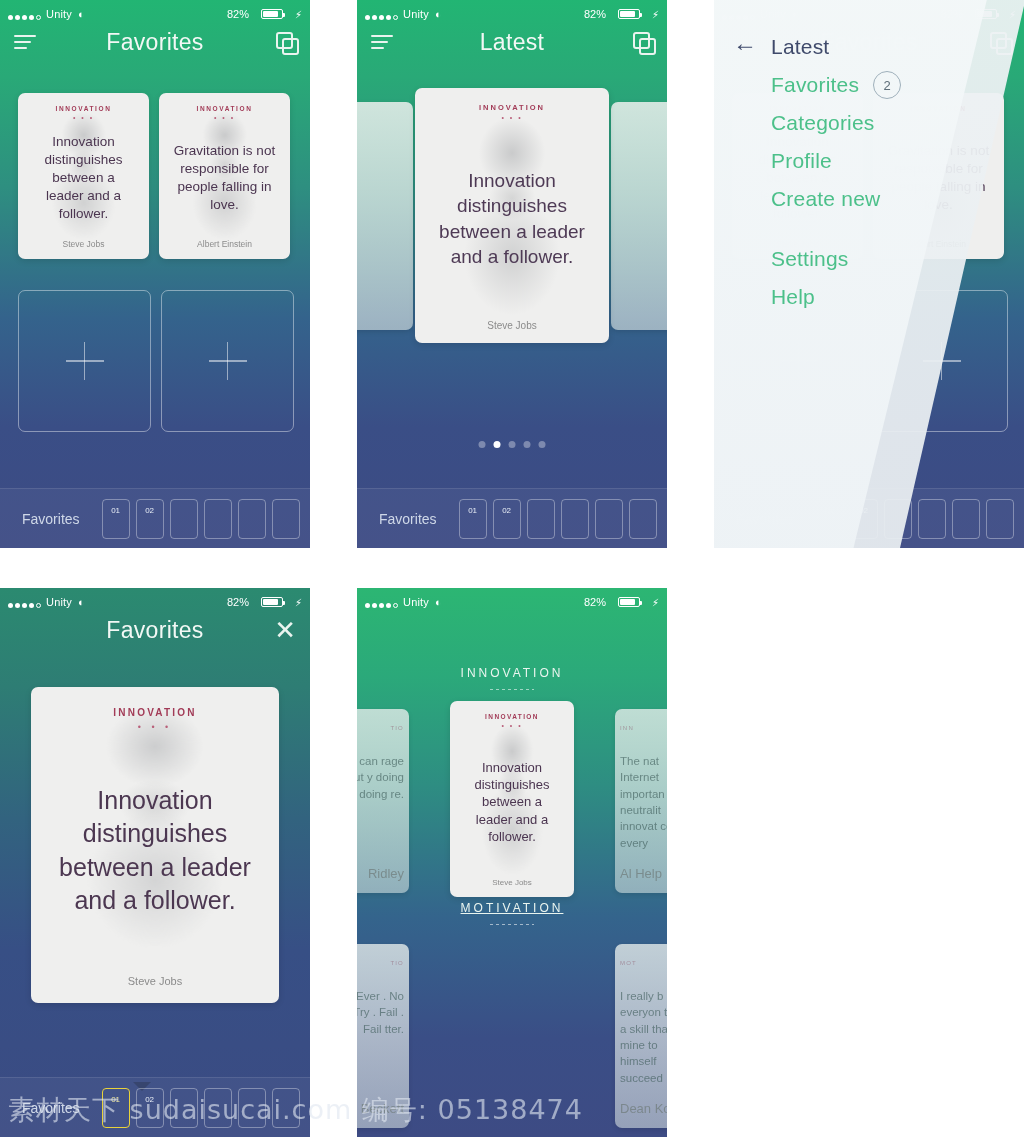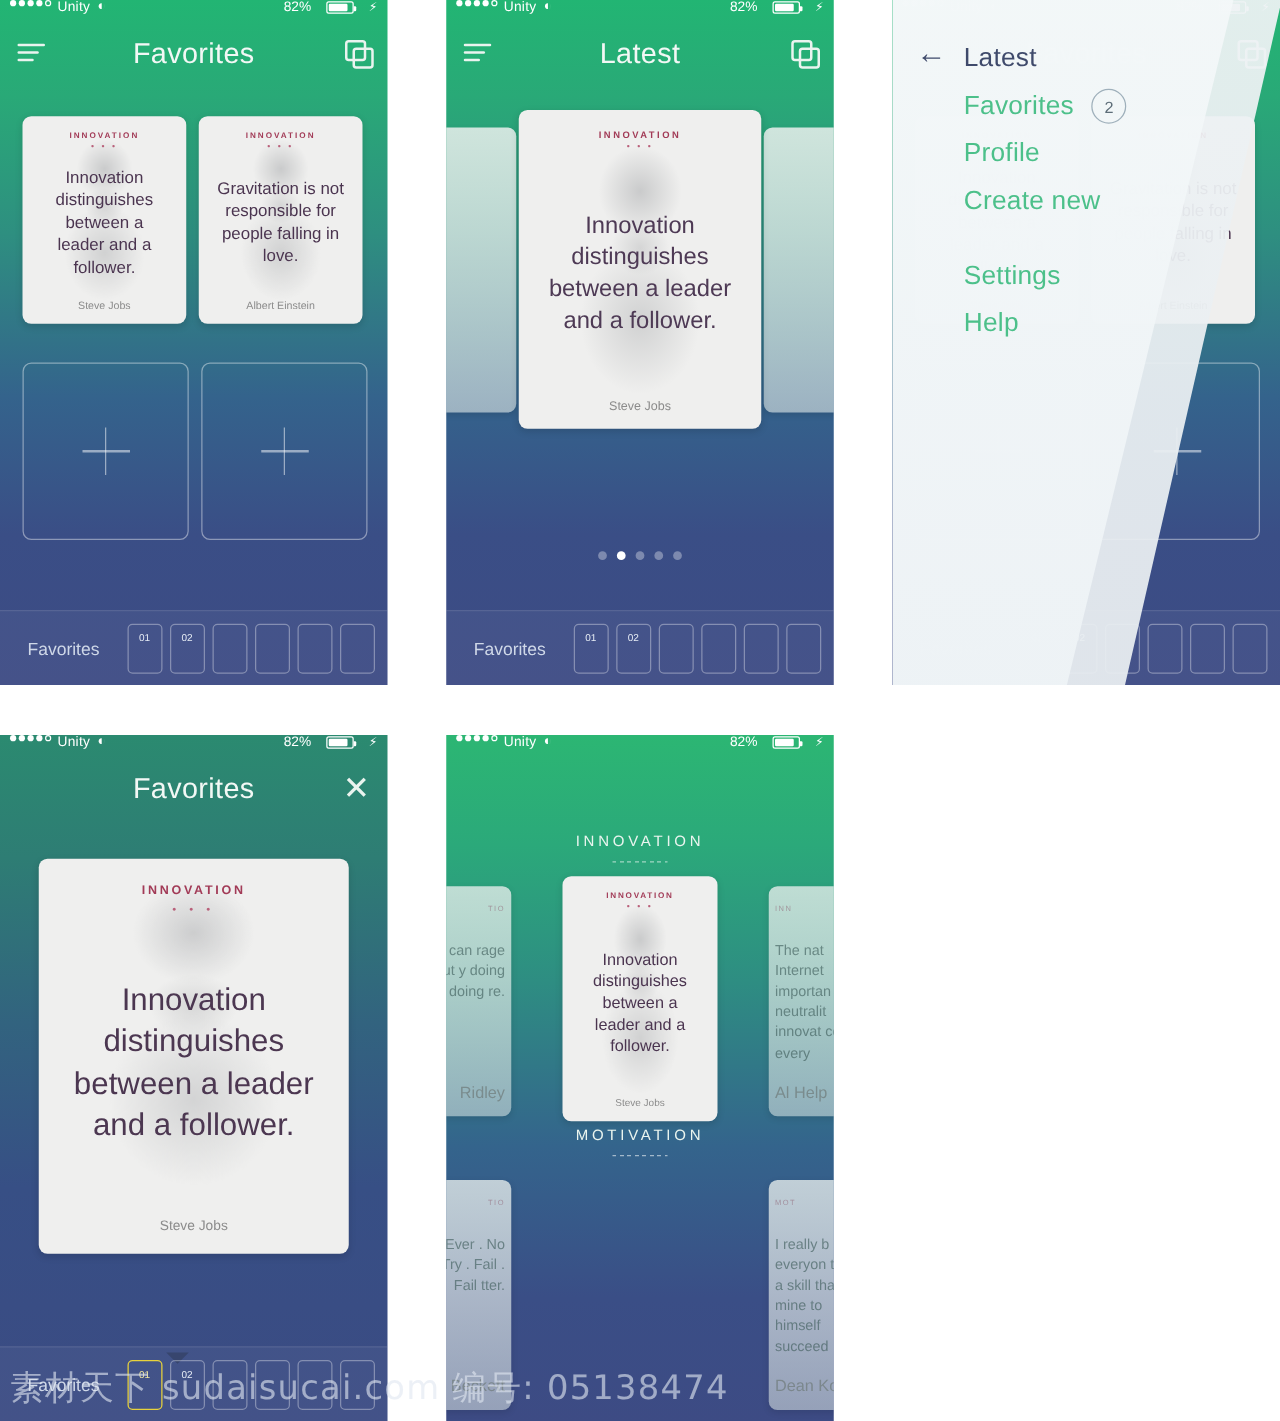--- a/index.html
+++ b/index.html
@@ -19,21 +19,21 @@
   .phone.p2{left:357px;top:0;}
   .phone.p3{left:714px;top:0;}
   .phone.p4{left:0;top:588px;height:549px;
     background:linear-gradient(180deg,#2b8a70 0%,#2e7d74 18%,#32637f 42%,#374f85 66%,#3b4b83 100%);}
   .phone.p5{left:357px;top:588px;height:549px;
     background:linear-gradient(180deg,#2cb673 0%,#2ba97a 16%,#2e8d82 36%,#34648c 60%,#3a4e86 82%,#3d4b84 100%);}
 
   
   .statusbar{
     position:absolute;left:0;top:0;width:100%;height:20px;
-    display:flex;align-items:flex-start;color:#ffffff;font-size:11px;
+    display:flex;align-items:flex-end;color:#ffffff;font-size:11px;
     padding:0 8px;box-sizing:border-box;z-index:20;
   }
   .sb-dots{display:flex;align-items:center;gap:2px;margin-right:5px;}
   .sb-dots i{width:5px;height:5px;border-radius:50%;background:#fff;display:block;}
   .sb-dots i.hollow{background:transparent;border:1px solid #fff;width:3px;height:3px;}
   .sb-carrier{font-size:11px;letter-spacing:.2px;}
   .sb-wifi{margin-left:6px;font-size:11px;line-height:1;}
   .sb-right{margin-left:auto;display:flex;align-items:center;gap:12px;}
   .sb-batt-pct{font-size:11px;}
   .sb-batt{
@@ -457,20 +457,23 @@
 
     <div class="menu-list">
       <div class="menu-item current">
         <span class="lbl">Latest</span>
       </div>
       <div class="menu-item">
         <span class="lbl">Favorites</span>
         <span class="menu-badge">2</span>
       </div>
       <div class="menu-item">
+        <span class="lbl">Categories</span>
+      </div>
+      <div class="menu-item">
         <span class="lbl">Profile</span>
       </div>
       <div class="menu-item">
         <span class="lbl">Create new</span>
       </div>
       <div class="menu-gap"></div>
       <div class="menu-item">
         <span class="lbl">Settings</span>
       </div>
       <div class="menu-item">
@@ -562,21 +565,21 @@
       </div>
       <div class="card mid">
         <div class="face"></div>
         <div class="cat">INNOVATION</div>
         <div class="catdots">• • •</div>
         <div class="quote">Innovation distinguishes between a leader and a follower.</div>
         <div class="author">Steve Jobs</div>
       </div>
     </div>
 
-    <div class="sec-title" style="top:313px;">MOTIVATION</div>
+    <div class="sec-title" style="top:313px;text-decoration:underline;">MOTIVATION</div>
     <div class="sec-rule" style="top:336px;"></div>
     <div class="row" style="top:348px;">
       <div class="side l">
         <div class="scat">TIO</div>
         <div class="stext">d. Ever . No er. Try . Fail . Fail tter.</div>
         <div class="sauth">el Beckett</div>
       </div>
       <div class="side r">
         <div class="scat">MOT</div>
         <div class="stext">I really b everyon talent, a skill tha mine to himself succeed</div>

